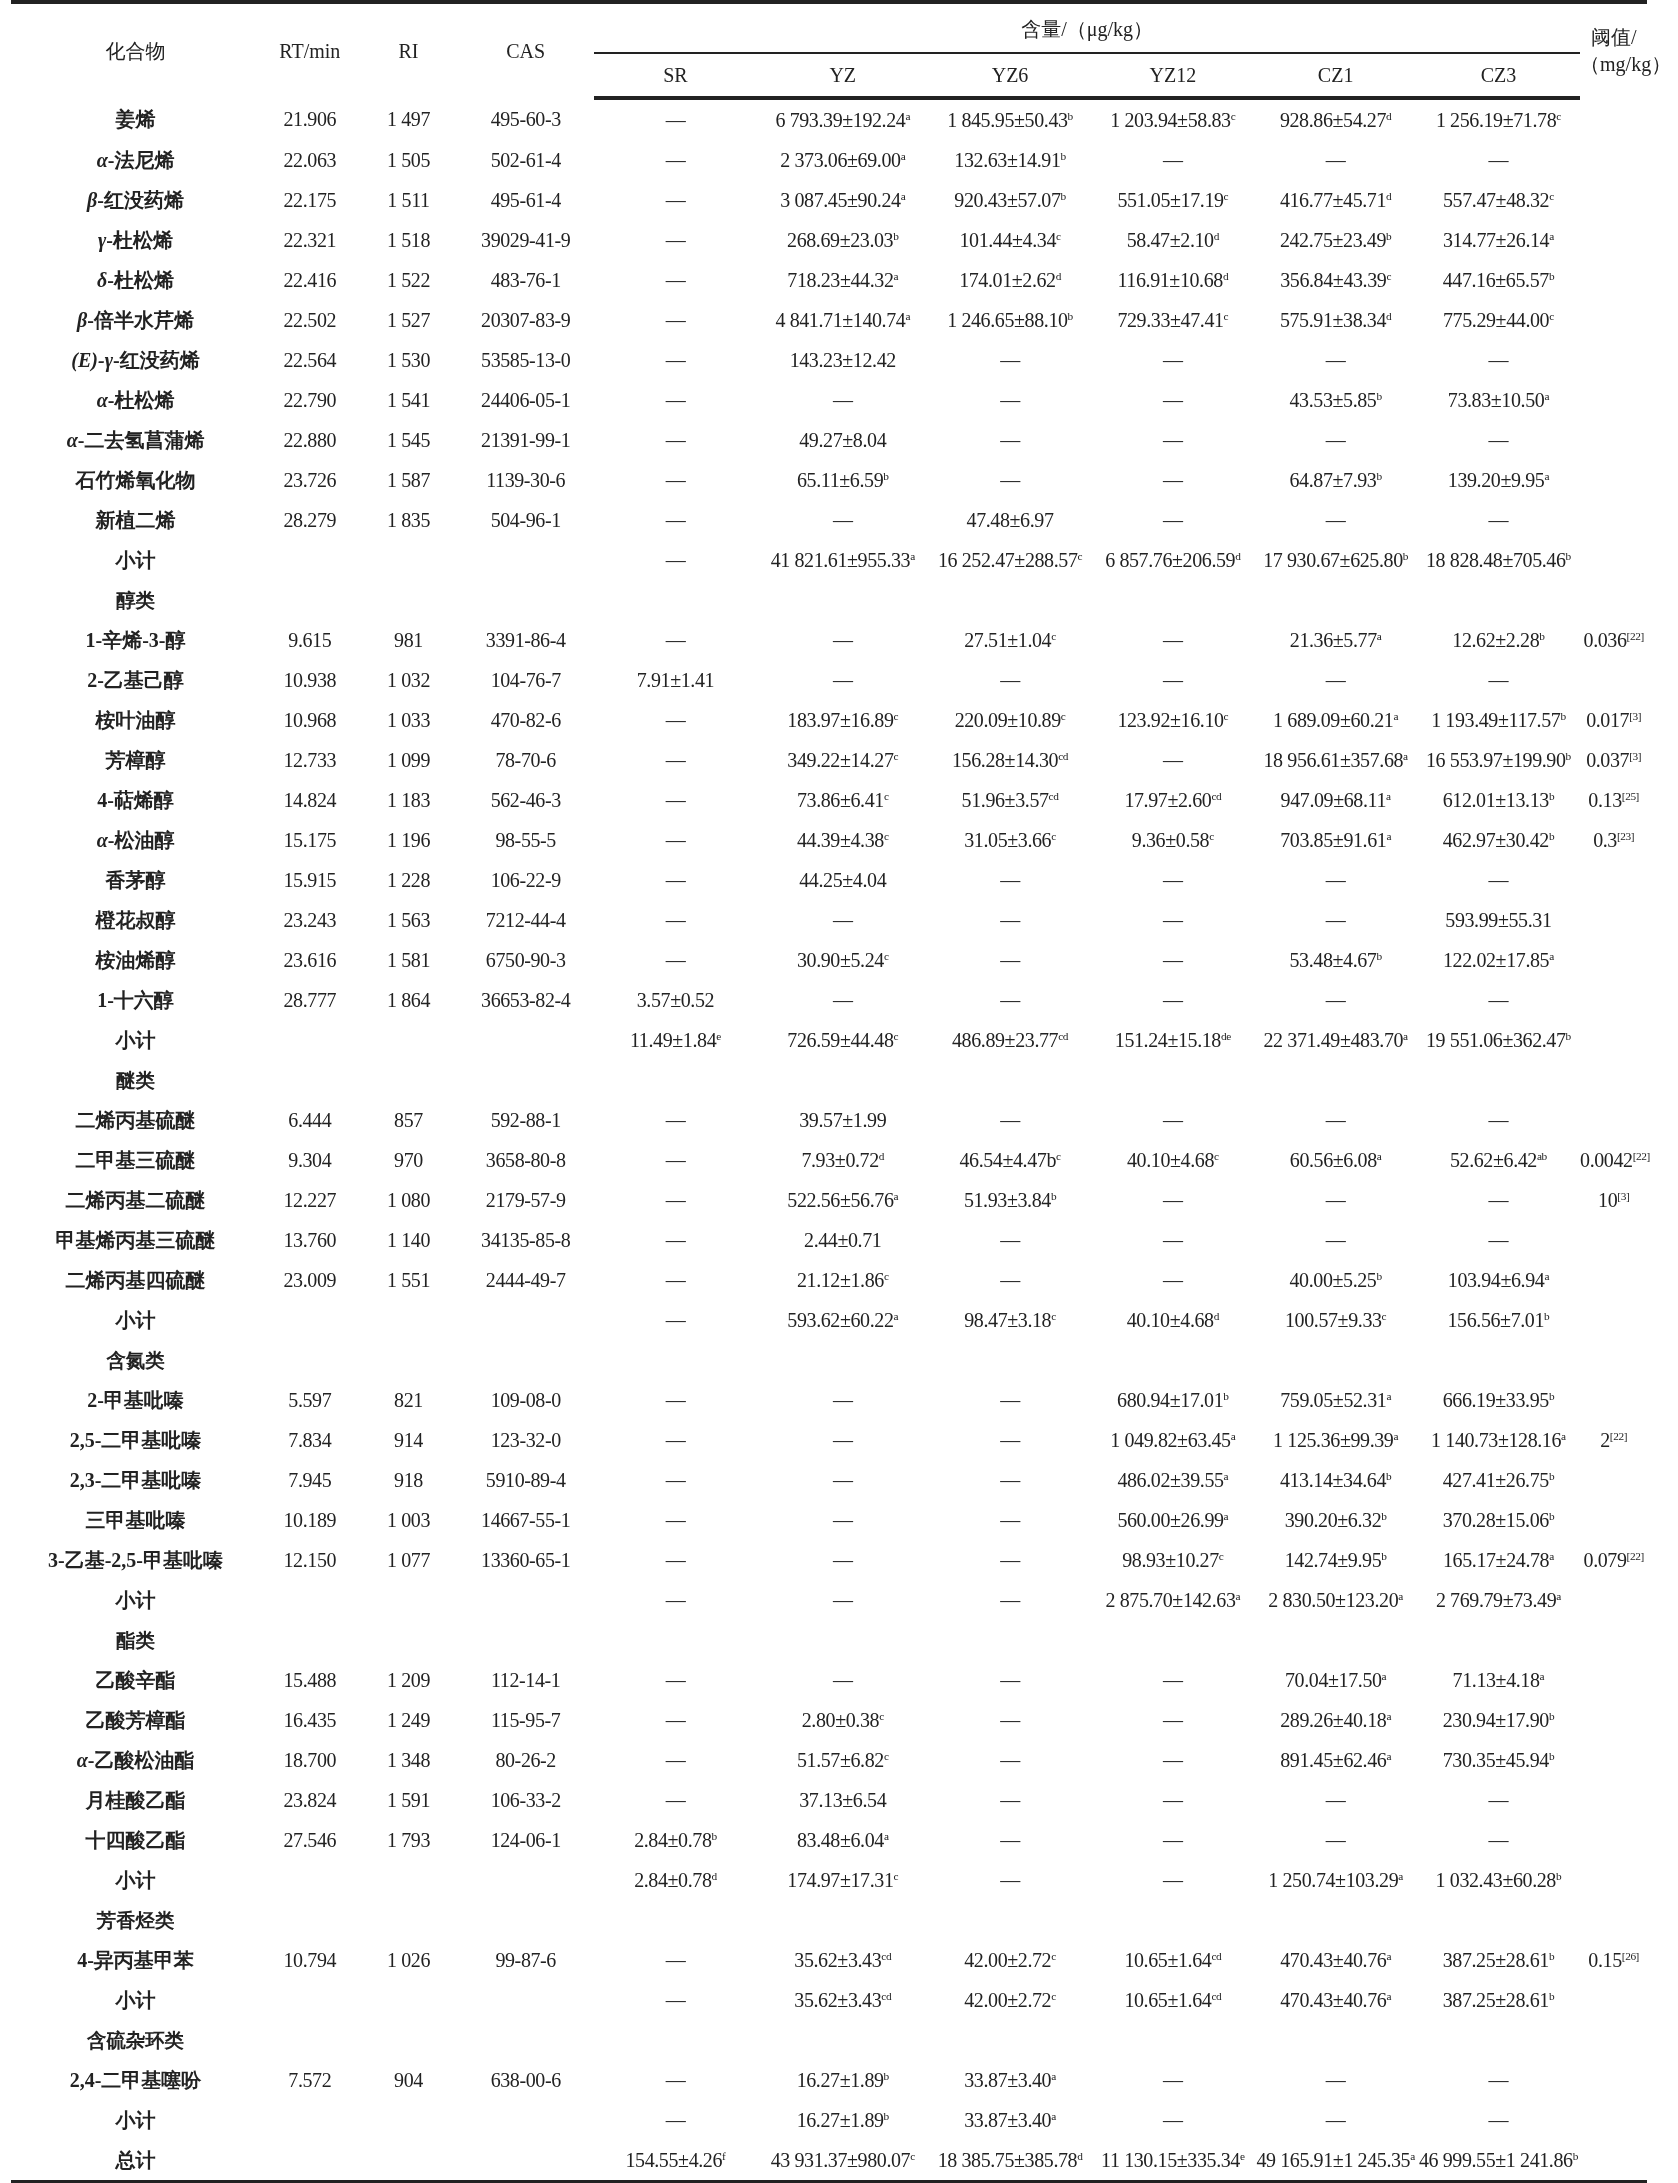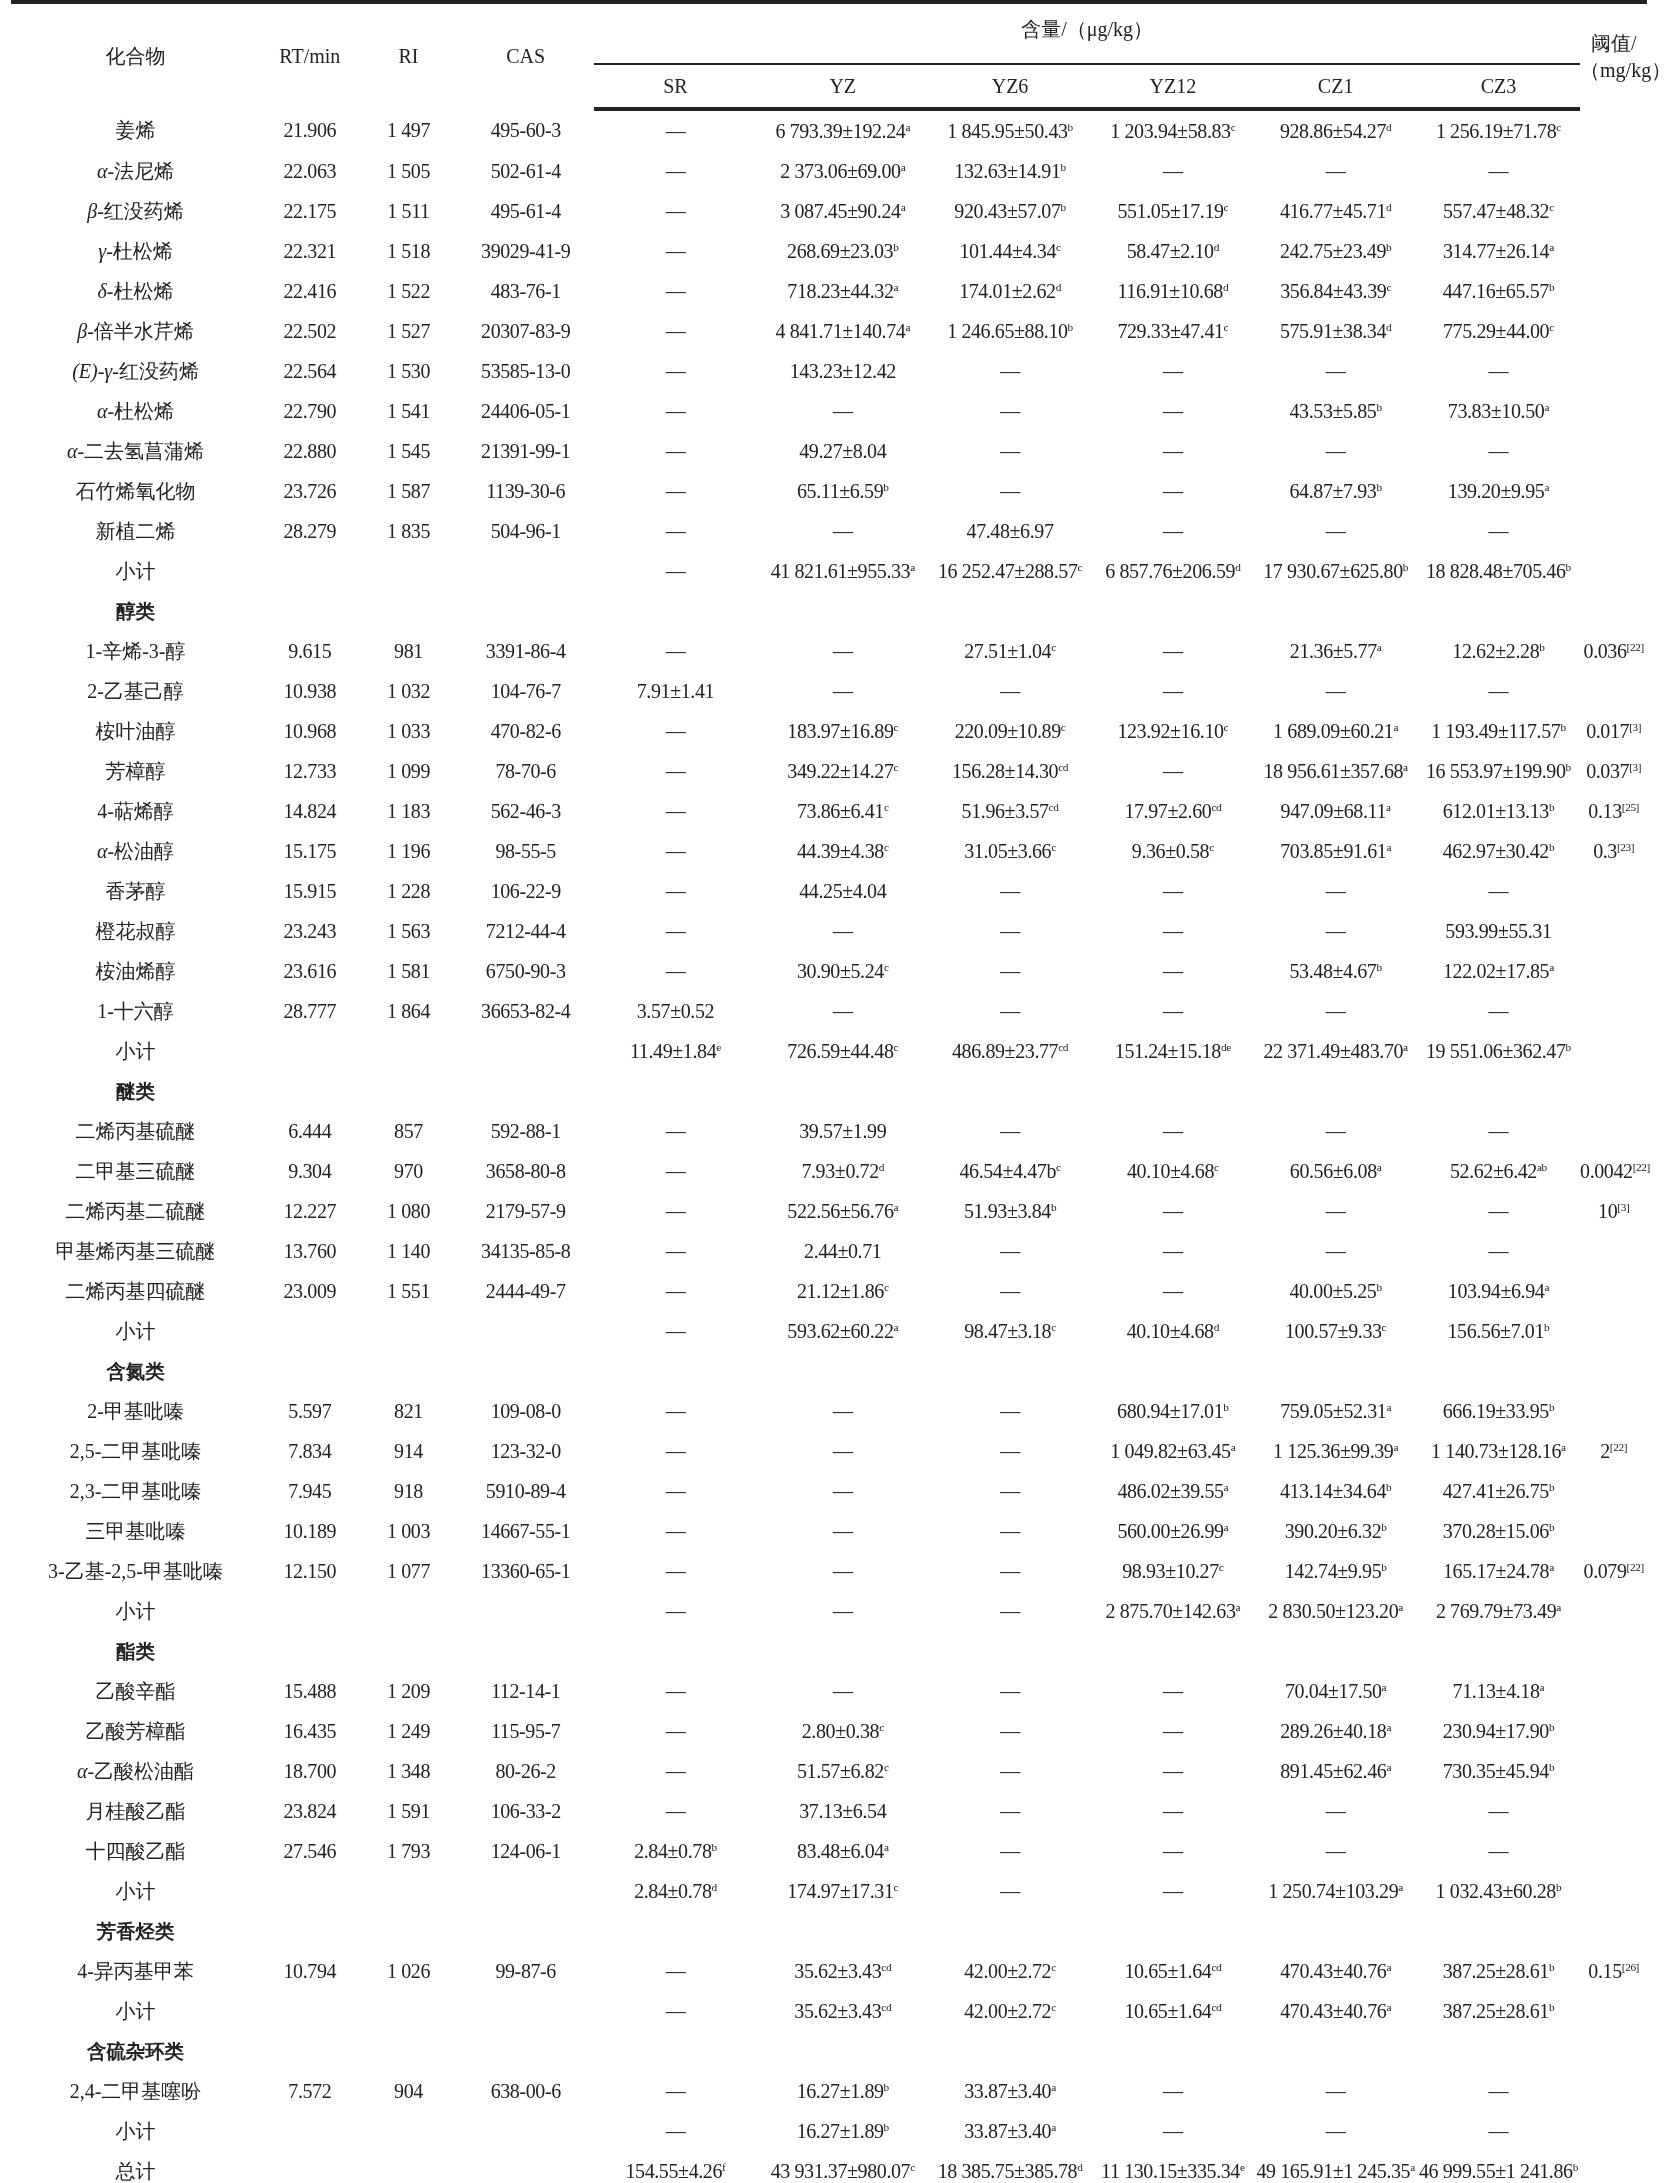--- a/index.html
+++ b/index.html
@@ -5,25 +5,25 @@
   html, body { margin: 0; padding: 0; background: #ffffff; }
   body { width: 1679px; height: 2183px; overflow: hidden; font-family: "Liberation Serif", "DejaVu Serif", serif; color: #222; }
   .wrap { position: absolute; left: 11.3px; top: 0; width: 1636px; }
   table { border-collapse: collapse; width: 1636px; table-layout: fixed; font-size: 20px; }
   col.c0 { width: 248px; } col.c1 { width: 100px; } col.c2 { width: 97px; } col.c3 { width: 137px; }
   col.c4 { width: 162px; } col.c5 { width: 172px; } col.c6 { width: 162px; } col.c7 { width: 163px; }
   col.c8 { width: 162px; } col.c9 { width: 163px; } col.c10 { width: 67px; }
   thead tr.top th { border-top: 4.8px solid #222; }
   thead tr.sub th { border-bottom: 4px solid #222; }
   th { font-weight: normal; text-align: center; vertical-align: middle; padding: 0; }
-  th.grp { border-bottom: 2.4px solid #222; height: 39px; vertical-align: bottom; padding-bottom: 20px; }
+  th.grp { border-bottom: 2.4px solid #222; height: 39px; vertical-align: bottom; padding-bottom: 9px; }
   th.rs { height: 81px; }
   tr.sub th { height: 42px; }
   td { text-align: center; padding: 0; height: 40px; white-space: nowrap; letter-spacing: -0.4px; }
-  td.name { letter-spacing: 0; }
+  td.name { letter-spacing: 0; font-weight: bold; }
   tr.cat td.name { font-weight: bold; font-family: Liberation Sans, sans-serif; font-size: 19.4px; }
   tbody tr:last-child td { border-bottom: 4.8px solid #222; text-align: center; }
   sup { font-size: 11.3px; vertical-align: 7.3px; line-height: 0; }
   .it { font-style: italic; }
 </style>
 </head>
 <body>
 
 <div class="wrap">
 <table>

